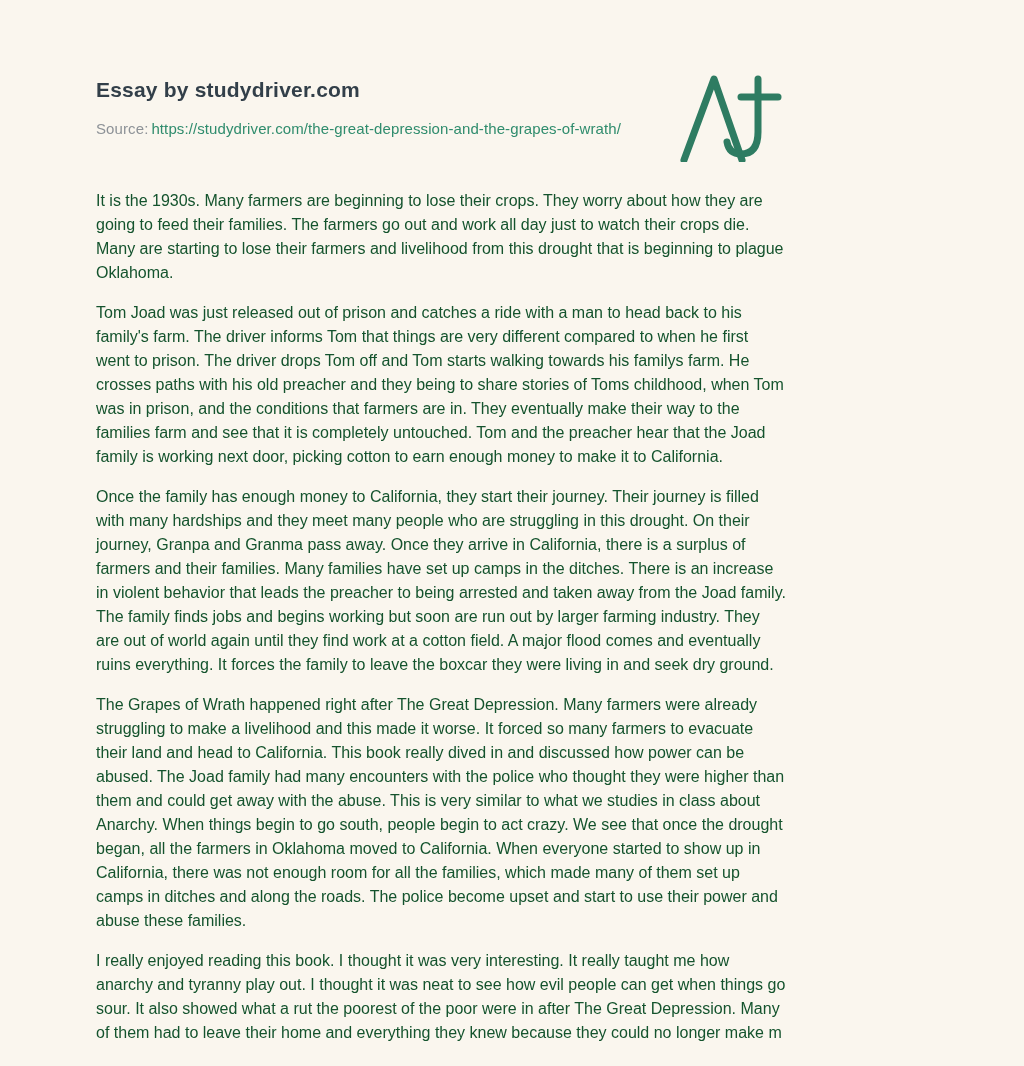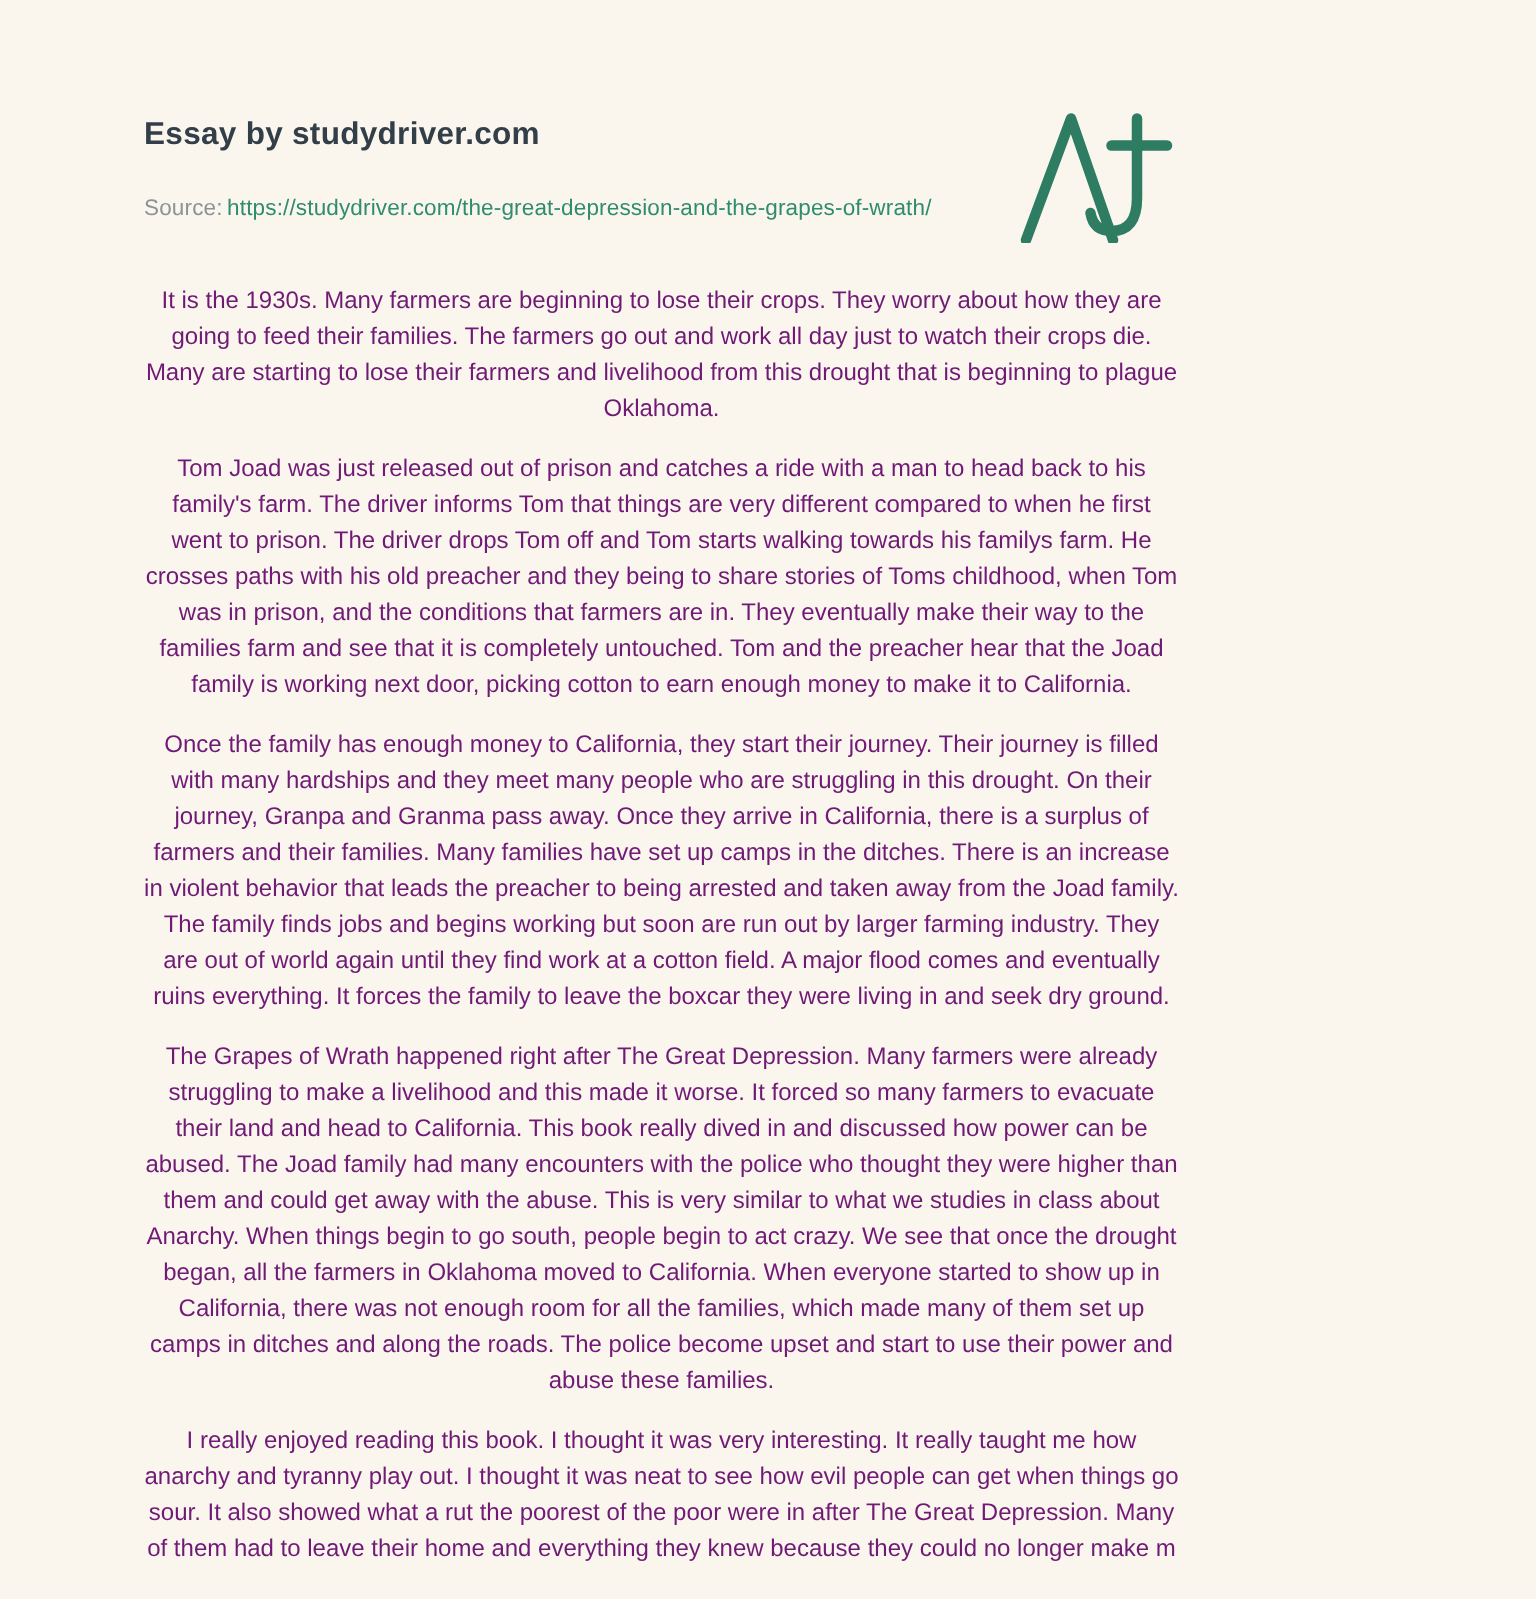--- a/index.html
+++ b/index.html
@@ -25,21 +25,21 @@
     justify-content: space-between;
     align-items: flex-start;
   }
   .brand {
     font-size: 21px;
     font-weight: 700;
     color: #323f49;
     letter-spacing: 0.2px;
   }
   .source {
-    margin-top: 28px;
+    margin-top: 18px;
     font-size: 15px;
     color: #8d9297;
     letter-spacing: 0.1px;
   }
   .source-link {
     color: #2f8c6d;
     text-decoration: none;
     margin-left: 3px;
     cursor: pointer;
   }
@@ -55,23 +55,22 @@
     margin-top: 114px;
     font-size: 29px;
     font-weight: 700;
     color: #2e3c46;
     letter-spacing: 0.2px;
   }
   .para {
     margin-top: 27px;
     font-size: 16px;
     line-height: 24px;
-    color: #701a75;
+    color: #14532d;
     max-width: 836px;
-    text-align: center;
   }
   .para + .para { margin-top: 16px; }
 </style>
 </head>
 <body>
 
 <div class="page">
 
   <header class="header">
     <div class="header-left">

